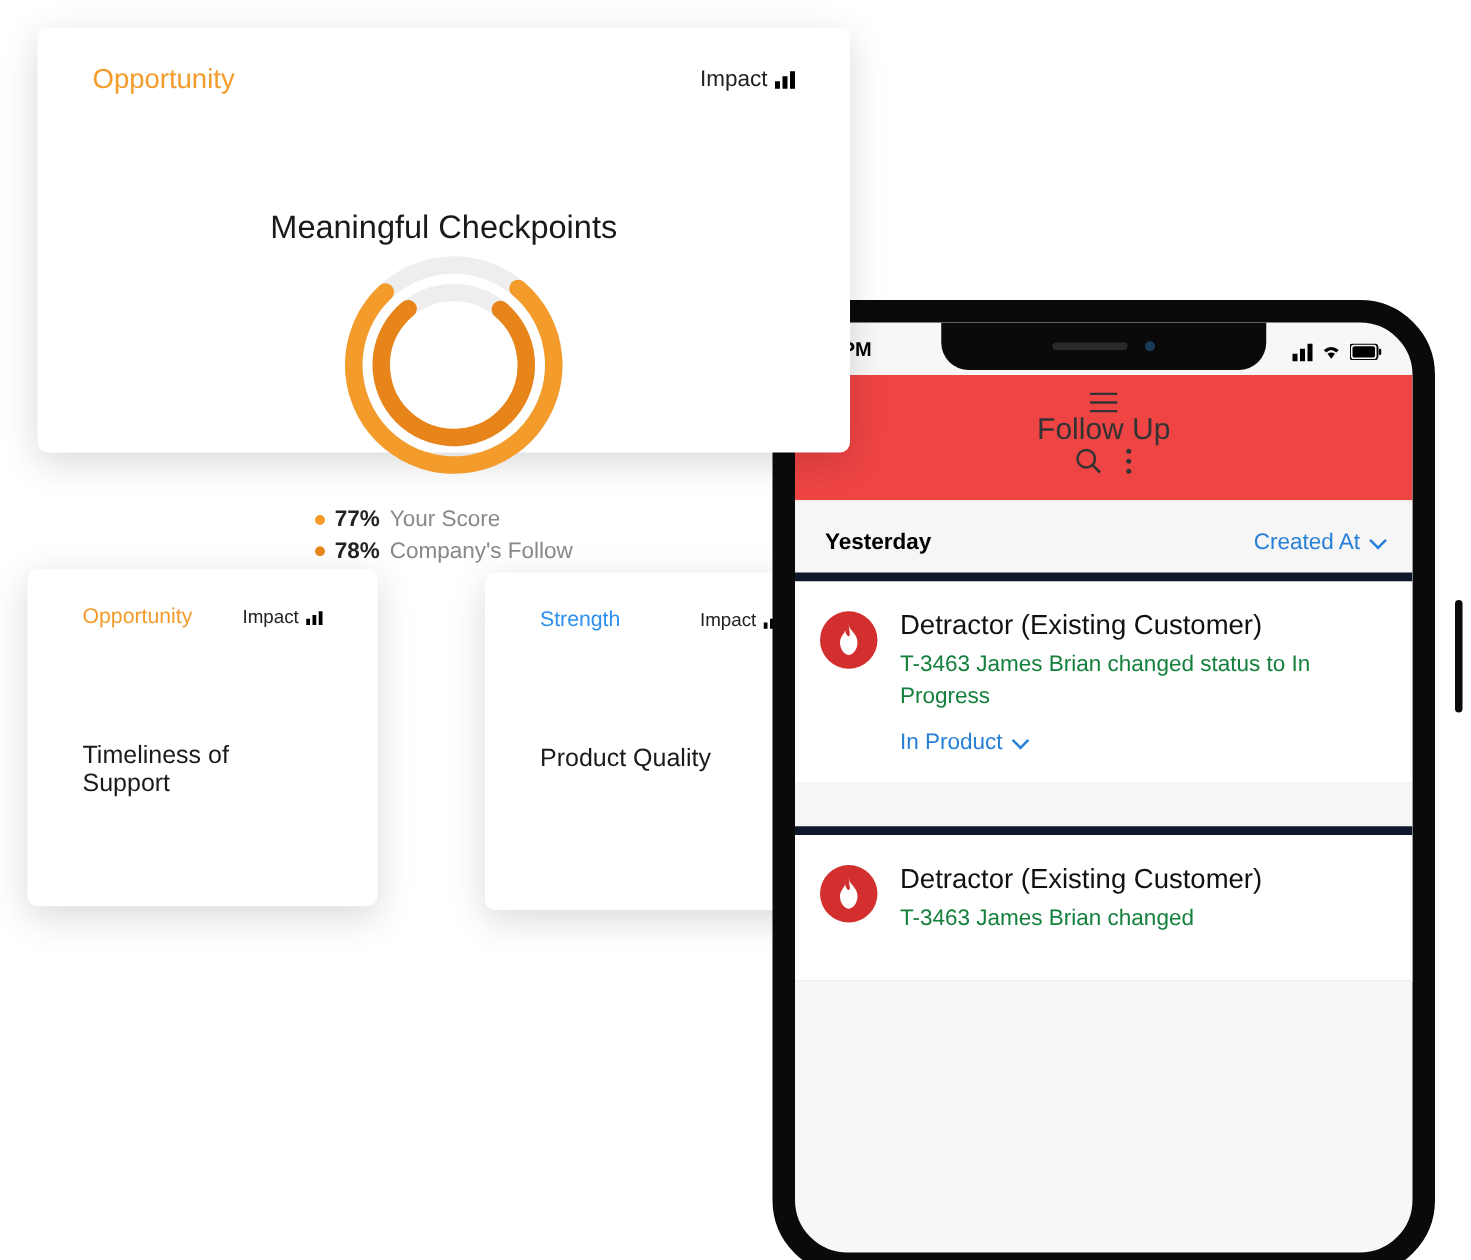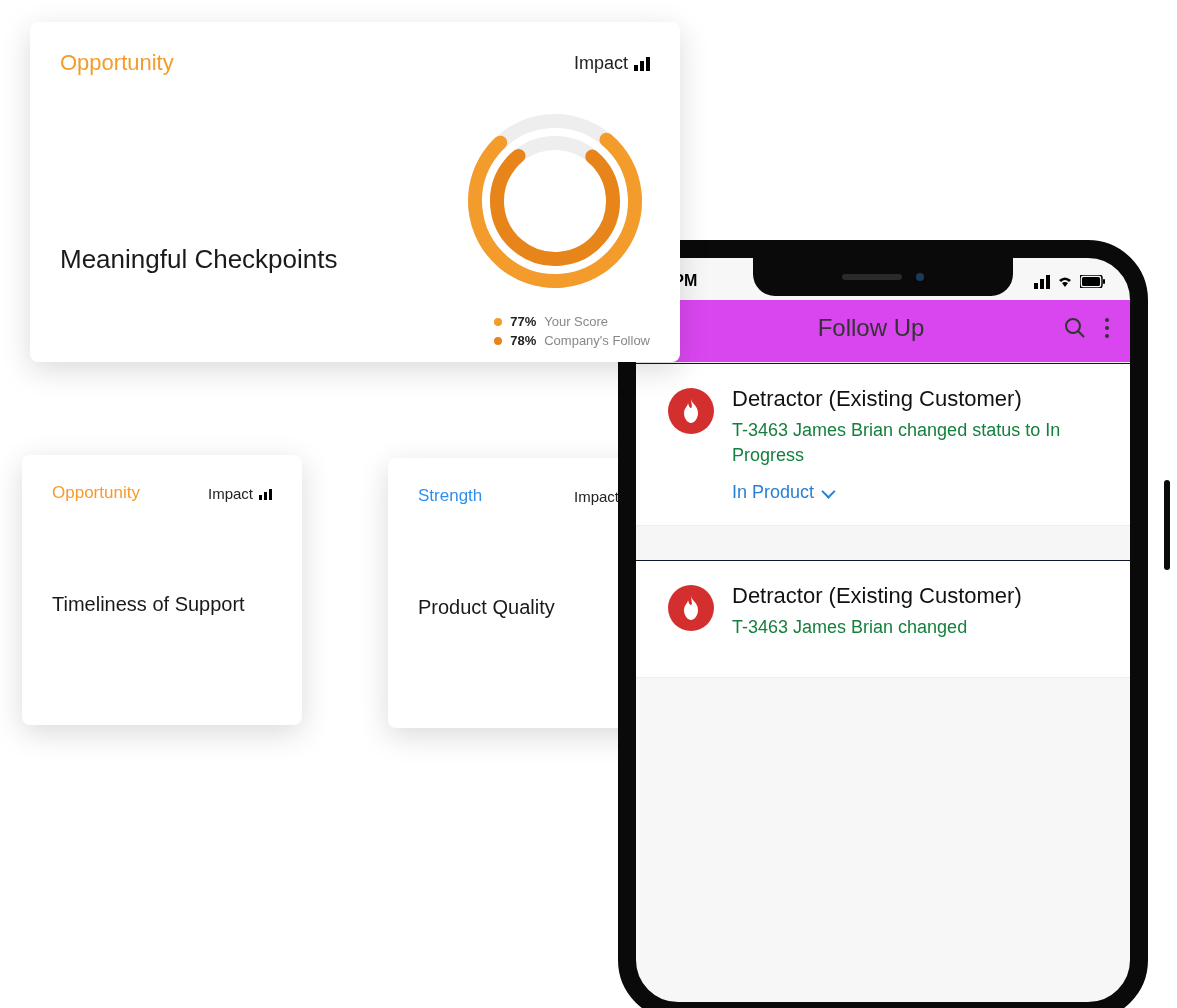--- a/index.html
+++ b/index.html
@@ -14,21 +14,21 @@
       height: 1008px;
       position: relative;
       overflow: hidden;
     }
     
     
     .card {
       background: #ffffff;
       border-radius: 8px;
       box-shadow: 0 8px 30px rgba(0,0,0,0.15);
-      padding: 28px 30px;
+      padding: 28px 44px;
       position: absolute;
     }
     .card-header {
       display: flex;
       justify-content: space-between;
       align-items: center;
       margin-bottom: 30px;
     }
     .card-category {
       font-size: 22px;
@@ -54,33 +54,34 @@
       top: 22px;
       left: 30px;
       width: 650px;
       height: 340px;
       z-index: 3;
     }
     #large-card .card-body {
       display: flex;
       justify-content: space-between;
       align-items: center;
+      flex-direction: column;
     }
     #large-card .card-title {
       font-size: 26px;
       margin-top: 60px;
     }
     #large-card .chart-col {
       display: flex;
       flex-direction: column;
       align-items: flex-end;
     }
     #large-card .legend {
       margin-top: 18px;
-      font-size: 13px;
+      font-size: 18px;
     }
     .legend-row {
       display: flex;
       align-items: center;
       gap: 8px;
       margin-bottom: 4px;
     }
     .legend-dot {
       width: 8px;
       height: 8px;
@@ -161,22 +162,23 @@
       font-weight: 600;
       color: #000;
     }
     .status-icons { display: flex; gap: 6px; align-items:center; }
 
     .appbar {
       display: flex;
       align-items: center;
       justify-content: space-between;
       padding: 14px 20px 20px;
-      background: #d946ef;
+      background: #ef4444;
       border-bottom: 1px solid #eee;
+      flex-direction: column;
     }
     .appbar-title {
       flex: 1;
       text-align: center;
       font-size: 24px;
       font-weight: 300;
       color: #333;
     }
     .appbar-actions { display: flex; gap: 18px; align-items: center; }
     .appbar-menu { width: 22px; }
@@ -193,22 +195,22 @@
       color: #2780d8; 
       font-size: 18px; 
       display: flex; 
       align-items: center; 
       gap: 8px;
       font-weight: 400;
     }
 
     .ticket {
       background: #fff;
-      padding: 22px 32px;
-      border-top: 1px solid #0f172a;
+      padding: 22px 20px;
+      border-top: 7px solid #0f172a;
       border-bottom: 1px solid #eee;
       display: flex;
       gap: 18px;
       align-items: flex-start;
     }
     .ticket + .spacer { height: 34px; background: #f6f6f6; }
     .ticket-icon {
       width: 46px;
       height: 46px;
       border-radius: 50%;
@@ -360,20 +362,27 @@
             <line x1="14" y1="14" x2="20" y2="20" stroke="#333" stroke-width="2"></line>
           </svg>
         <svg width="6" height="22" viewBox="0 0 6 22">
             <circle cx="3" cy="3" r="2" fill="#333"></circle>
             <circle cx="3" cy="11" r="2" fill="#333"></circle>
             <circle cx="3" cy="19" r="2" fill="#333"></circle>
           </svg>
       </div>
     </div>
 
+    <div class="section-header">
+      <span class="section-title">Yesterday</span>
+      <span class="sort-select">
+        <span>Created At</span>
+        <span class="chevron-down"></span>
+      </span>
+    </div>
 
     <div class="ticket">
       <div class="ticket-icon red">
         <svg width="22" height="26" viewBox="0 0 22 26">
             <path d="M11 0 C11 6 18 7 18 15 C18 21 14 25 11 25 C8 25 4 21 4 15 C4 10 8 8 8 5 C8 5 9 10 11 10 C13 10 11 4 11 0 Z" fill="#fff"></path>
           </svg>
       </div>
       <div class="ticket-body">
         <div class="ticket-title">Detractor (Existing Customer)</div>
         <div class="ticket-desc">T-3463 James Brian changed status to In Progress</div>

